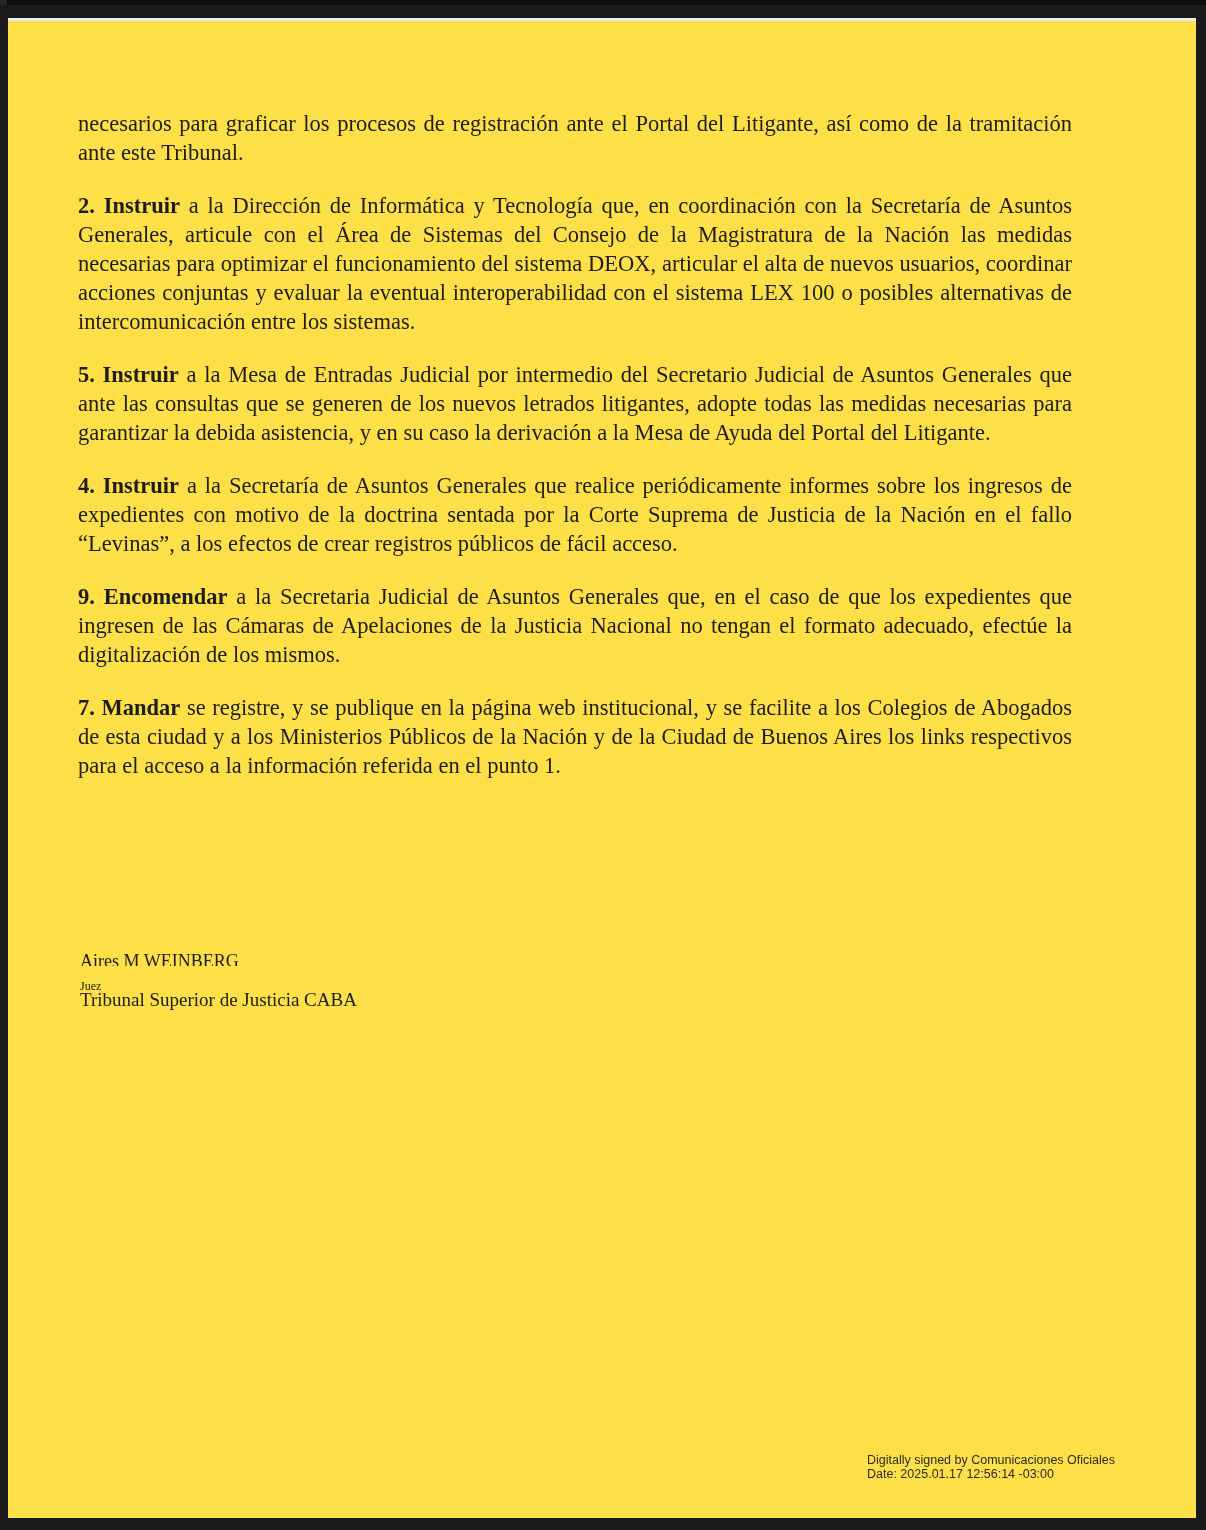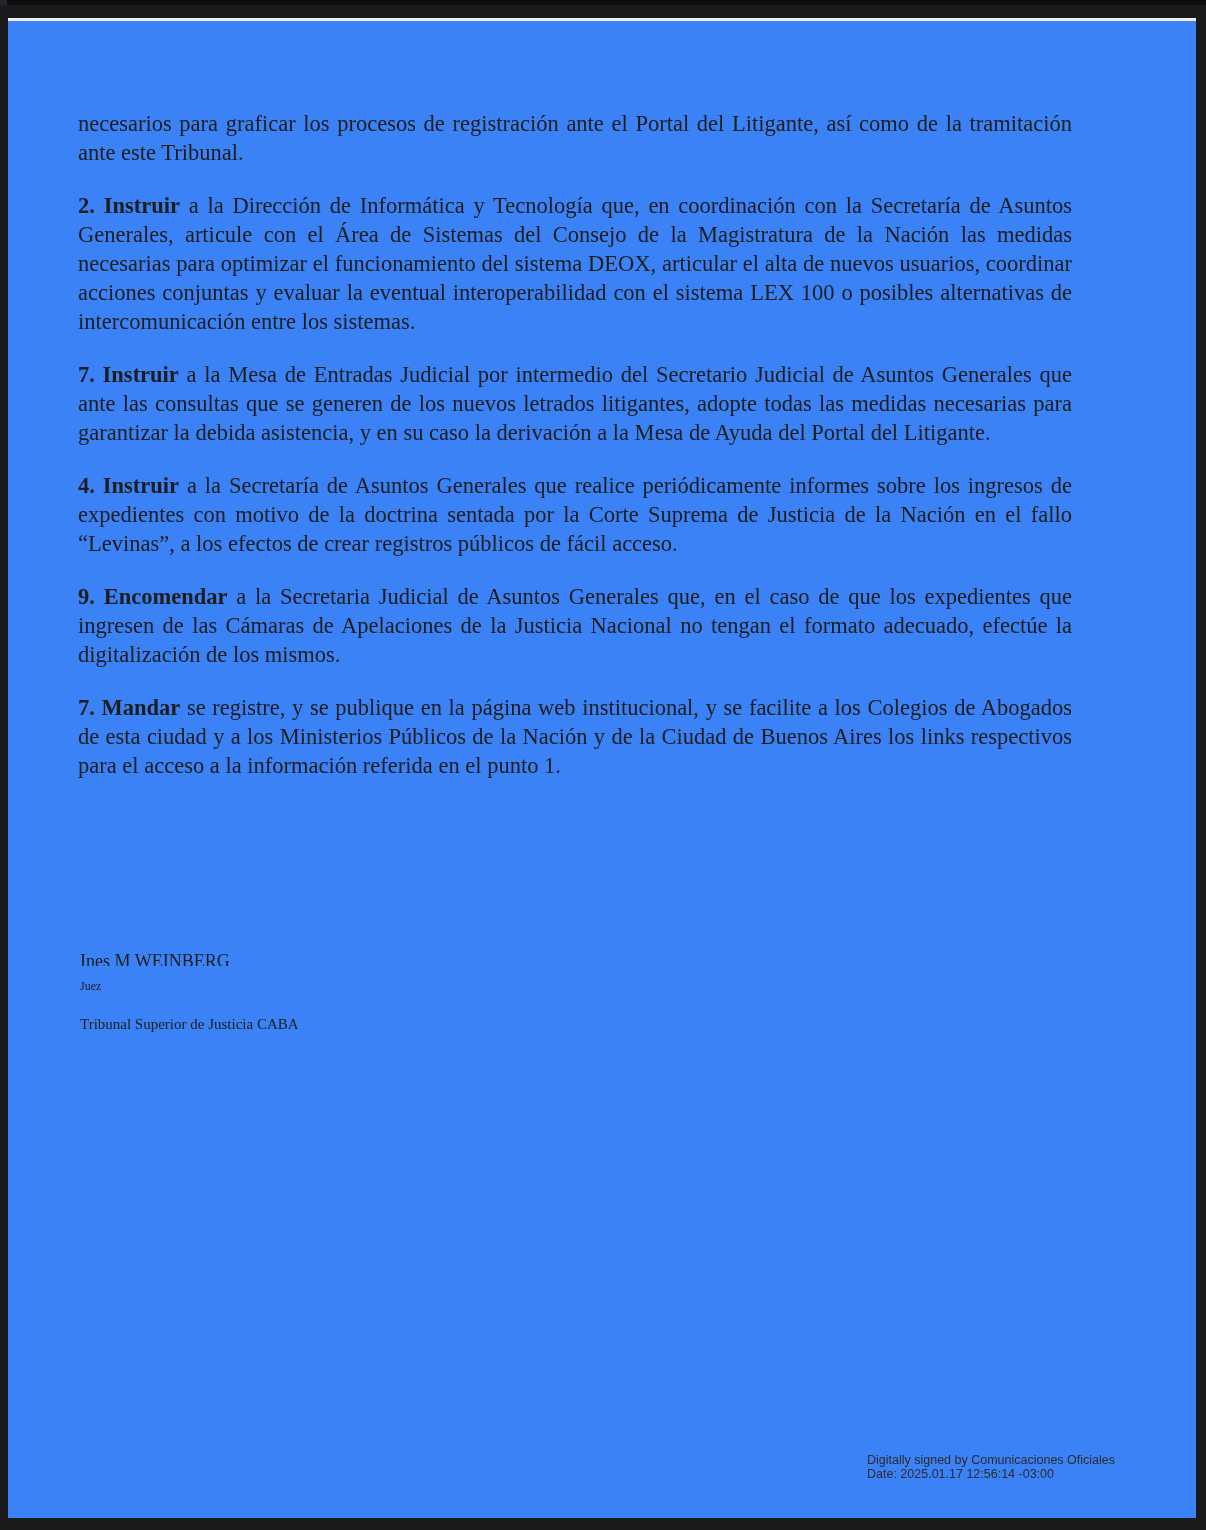--- a/index.html
+++ b/index.html
@@ -15,21 +15,21 @@
     background: #0d0d0f;
   }
   .top-corner {
     position: absolute; top: 0; left: 0; width: 7px; height: 5px;
     background: #26262a;
   }
   .page {
     position: absolute;
     left: 8px; top: 18px;
     width: 1188px; height: 1497px;
-    background: #3b82f6;
+    background: #fde047;
     border-top: 3px solid #ededf0;
   }
   .doc-text {
     position: absolute;
     left: 70px; top: 88px;
     width: 994px;
     font-size: 22.5px;
     line-height: 29px;
     text-align: justify;
     color: #1d1d1d;
@@ -58,24 +58,23 @@
   }
   .sig-role-clip {
     height: 12px;
     overflow: hidden;
     margin-top: 12px;
     font-size: 12px;
     line-height: 16px;
     white-space: nowrap;
   }
   .sig-org {
-    font-size: 15px;
+    font-size: 19px;
     line-height: 20px;
     white-space: nowrap;
-    margin-top: 24px;
   }
   .sig-right {
     position: absolute;
     left: 859px; top: 1432px;
     font-family: Liberation Sans, sans-serif;
     font-size: 12.5px;
     line-height: 14px;
     color: #2b2b2b;
     white-space: nowrap;
   }
@@ -84,29 +83,29 @@
 <body>
 
 <div class="top-corner"></div>
 <div class="top-strip"></div>
 
 <div class="page">
 
   <div class="doc-text">
     <p><b></b> <span>necesarios para graficar los procesos de registración ante el Portal del Litigante, así como de la tramitación ante este Tribunal.</span></p>
     <p><b>2. Instruir</b> <span>a la Dirección de Informática y Tecnología que, en coordinación con la Secretaría de Asuntos Generales, articule con el Área de Sistemas del Consejo de la Magistratura de la Nación las medidas necesarias para optimizar el funcionamiento del sistema DEOX, articular el alta de nuevos usuarios, coordinar acciones conjuntas y evaluar la eventual interoperabilidad con el sistema LEX 100 o posibles alternativas de intercomunicación entre los sistemas.</span></p>
-    <p><b>7. Instruir</b> <span>a la Mesa de Entradas Judicial por intermedio del Secretario Judicial de Asuntos Generales que ante las consultas que se generen de los nuevos letrados litigantes, adopte todas las medidas necesarias para garantizar la debida asistencia, y en su caso la derivación a la Mesa de Ayuda del Portal del Litigante.</span></p>
+    <p><b>5. Instruir</b> <span>a la Mesa de Entradas Judicial por intermedio del Secretario Judicial de Asuntos Generales que ante las consultas que se generen de los nuevos letrados litigantes, adopte todas las medidas necesarias para garantizar la debida asistencia, y en su caso la derivación a la Mesa de Ayuda del Portal del Litigante.</span></p>
     <p><b>4. Instruir</b> <span>a la Secretaría de Asuntos Generales que realice periódicamente informes sobre los ingresos de expedientes con motivo de la doctrina sentada por la Corte Suprema de Justicia de la Nación en el fallo “Levinas”, a los efectos de crear registros públicos de fácil acceso.</span></p>
     <p><b>9. Encomendar</b> <span>a la Secretaria Judicial de Asuntos Generales que, en el caso de que los expedientes que ingresen de las Cámaras de Apelaciones de la Justicia Nacional no tengan el formato adecuado, efectúe la digitalización de los mismos.</span></p>
     <p><b>7. Mandar</b> <span>se registre, y se publique en la página web institucional, y se facilite a los Colegios de Abogados de esta ciudad y a los Ministerios Públicos de la Nación y de la Ciudad de Buenos Aires los links respectivos para el acceso a la información referida en el punto 1.</span></p>
   </div>
 
   <div class="sig-block">
     <div class="sig-name-clip">
-      <span>Ines M WEINBERG</span>
+      <span>Aires M WEINBERG</span>
     </div>
     <div class="sig-role-clip">
       <span>Juez</span>
     </div>
     <div class="sig-org">Tribunal Superior de Justicia CABA</div>
   </div>
 
   <div class="sig-right">
     <div>Digitally signed by Comunicaciones Oficiales</div>
     <div>Date: 2025.01.17 12:56:14 -03:00</div>

